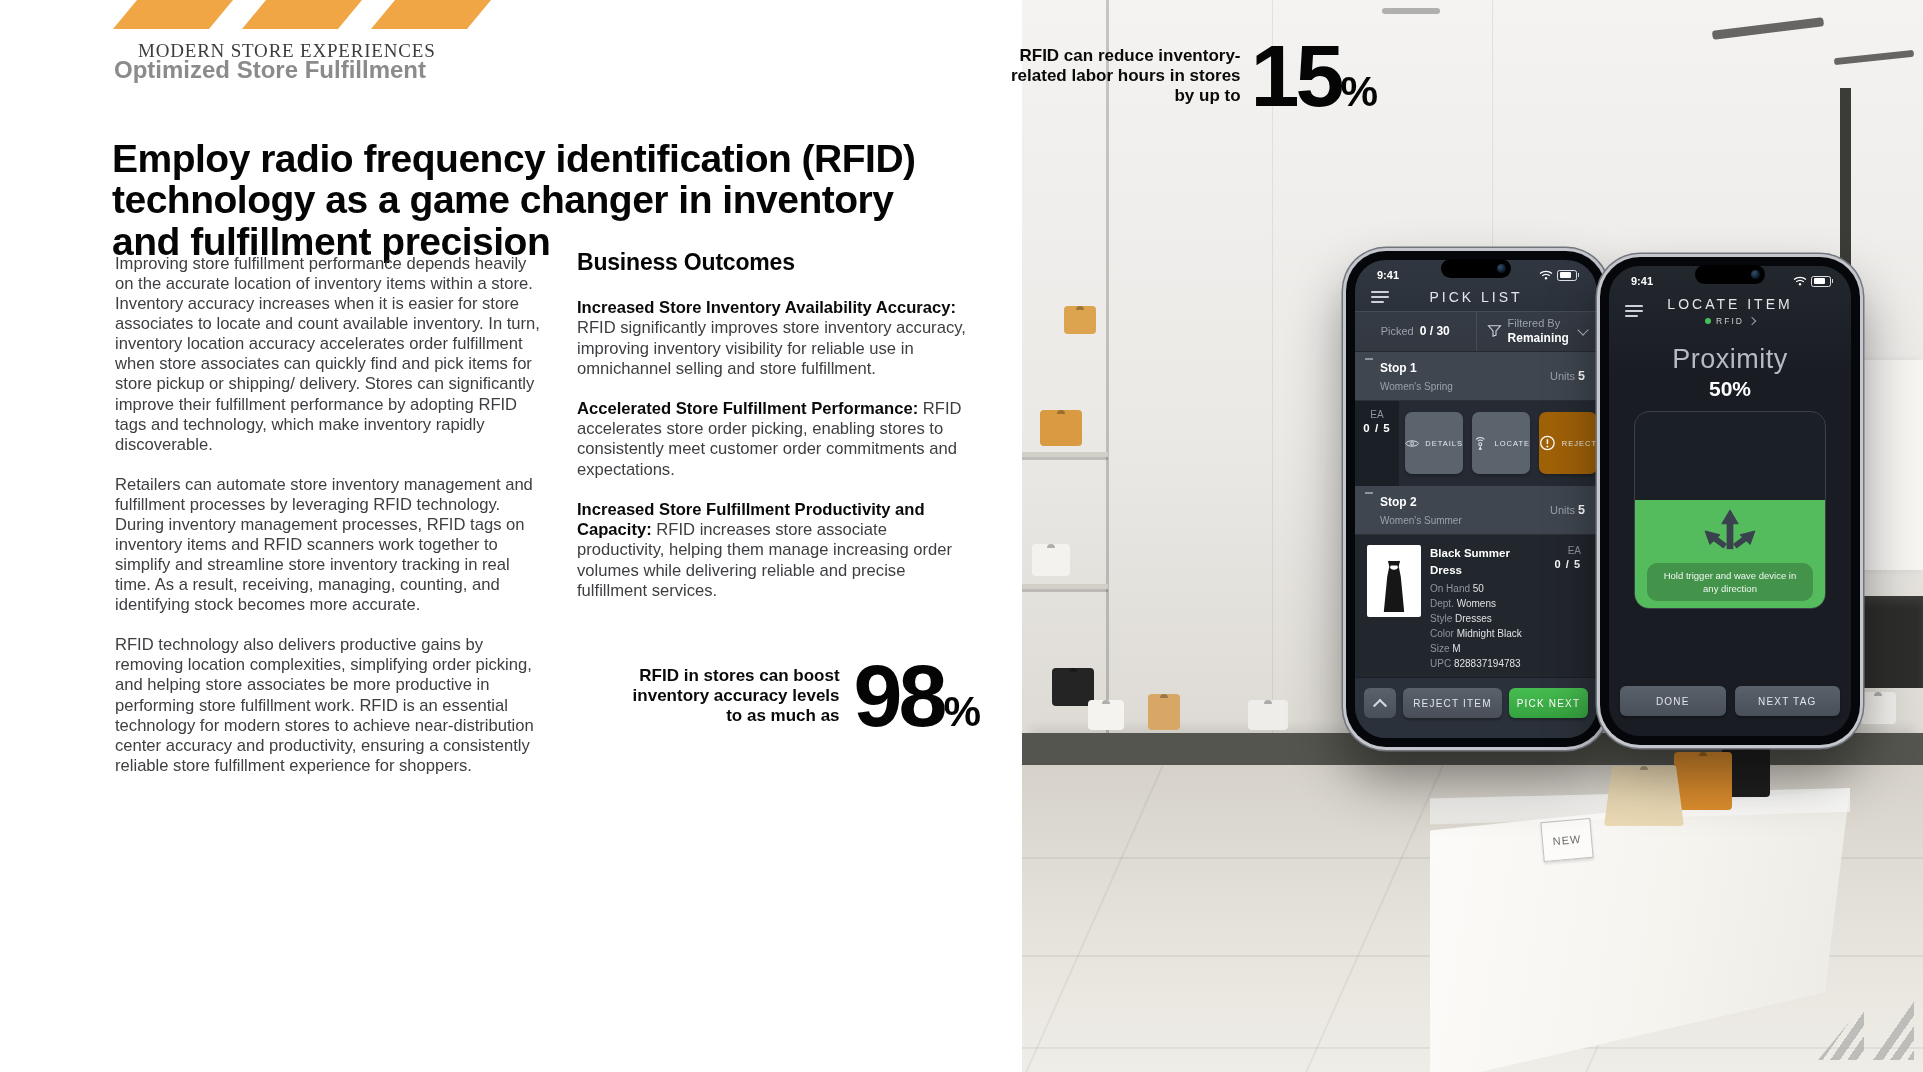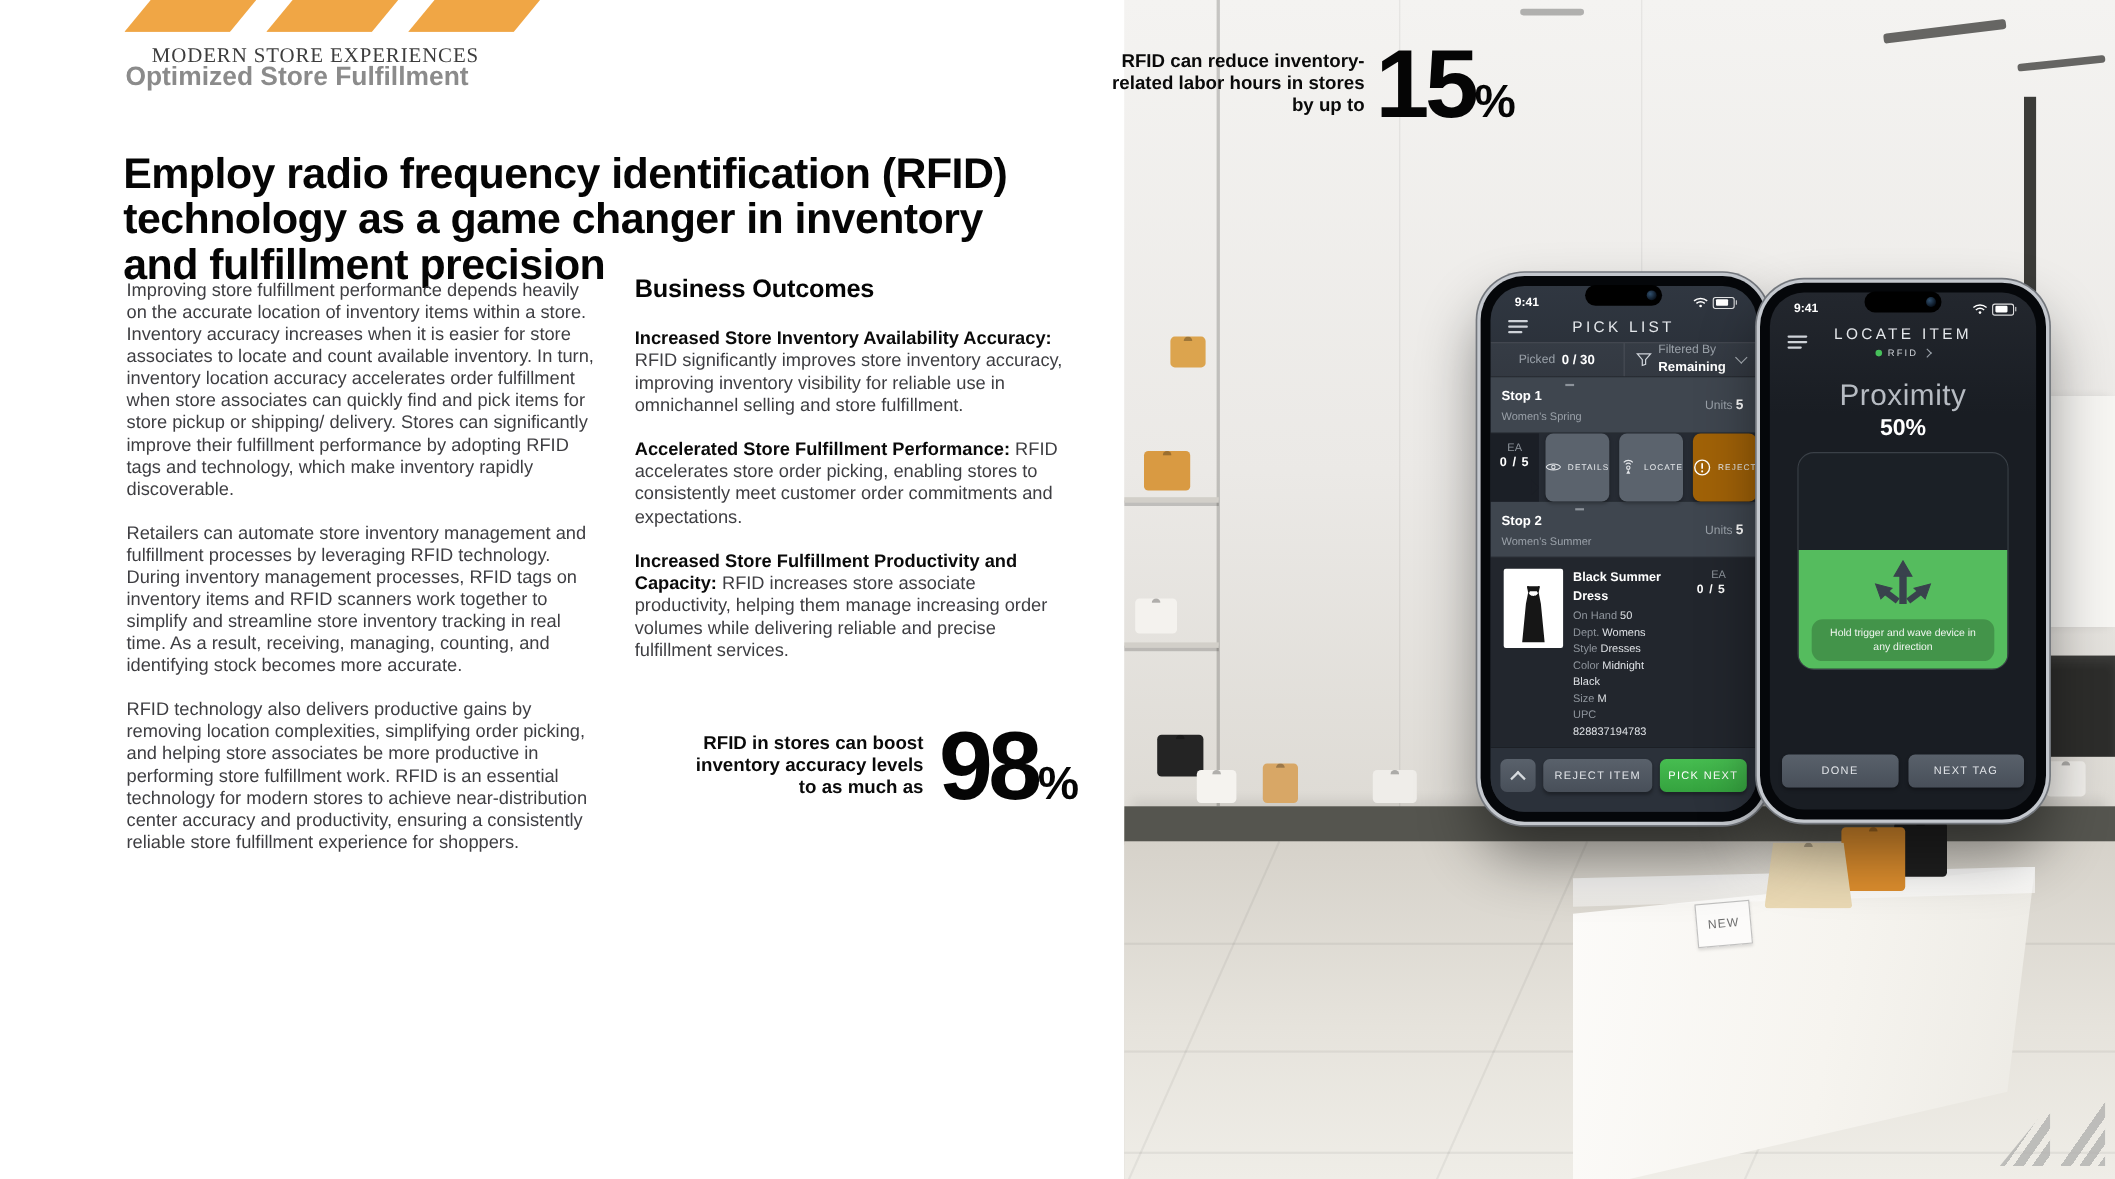--- a/index.html
+++ b/index.html
@@ -93,35 +93,35 @@
              border-top:1px solid rgba(255,255,255,.08);border-bottom:1px solid rgba(0,0,0,.25);
              font-size:11px;color:#9aa1a9;}
   .filterbar .half{flex:1;display:flex;align-items:center;justify-content:center;gap:6px;}
   .filterbar .half + .half{border-left:1px solid rgba(255,255,255,.1);}
   .filterbar .val{color:#fff;font-weight:bold;font-size:12px;}
   .chevdown{width:7px;height:7px;border-right:1.6px solid #aeb4bb;border-bottom:1.6px solid #aeb4bb;
             transform:rotate(45deg);margin-left:4px;margin-top:-3px;}
   .stoprow{display:flex;justify-content:space-between;align-items:center;background:#3f464f;
            padding:6px 12px 6px 10px;border-bottom:1px solid rgba(0,0,0,.3);}
   .stoprow .dash{width:8px;height:2px;background:#8d939b;margin-right:7px;}
-  .stopleft{display:flex;align-items:flex-end;flex-direction:column;}
+  .stopleft{display:flex;align-items:flex-start;}
   .stopname{font-size:12px;font-weight:bold;color:#fff;line-height:1.25;}
   .stopcat{font-size:10px;color:#9aa1a9;}
   .units{font-size:11px;color:#9aa1a9;}
   .units b{color:#fff;font-size:12.5px;margin-left:3px;}
   .expanded{display:flex;height:100px;background:#262b33;position:relative;}
   .eacol{width:56px;background:#1b1f26;color:#8f959d;font-size:10px;text-align:center;padding-top:8px;position:relative;}
   .eacol b{display:block;color:#fff;font-size:11.5px;margin-top:2px;letter-spacing:1px;}
   .eacol::after{content:'';position:absolute;right:-7px;top:42px;border:7px solid transparent;border-left-color:#1b1f26;}
   .actions{flex:1;display:flex;align-items:center;justify-content:center;gap:9px;padding-left:6px;}
   .actbtn{width:58px;height:62px;border-radius:7px;background:#5b636d;display:flex;
           align-items:center;justify-content:center;gap:6px;color:#e7eaed;font-size:7.5px;
           letter-spacing:1px;cursor:pointer;box-shadow:0 2px 3px rgba(0,0,0,.25);}
   .actbtn.red{background:#a16207;}
-  .prodrow{flex:1;display:flex;gap:9px;background:#22262d;padding:10px 28px 6px 12px;}
+  .prodrow{flex:1;display:flex;gap:9px;background:#22262d;padding:10px 16px 6px 12px;}
   .thumb{width:54px;height:72px;background:#fff;border-radius:2px;display:flex;align-items:flex-end;justify-content:center;overflow:hidden;}
   .pdetails{flex:1;font-size:10px;line-height:1.5;color:#8f959d;}
   .pname{font-size:11.5px;font-weight:bold;color:#fff;margin-bottom:2px;}
   .pdetails .v{color:#dfe2e6;font-weight:normal;}
   .prodea{width:40px;text-align:right;font-size:10px;color:#8f959d;}
   .prodea b{display:block;color:#fff;font-size:11px;margin-top:2px;letter-spacing:1px;}
   .pickfoot{display:flex;gap:7px;align-items:center;background:#2b313a;padding:10px 9px 20px;
             border-top:1px solid rgba(0,0,0,.35);}
   .upbtn{width:32px;height:30px;border-radius:6px;background:linear-gradient(#59616b,#484f59);
          display:flex;align-items:center;justify-content:center;cursor:pointer;}

